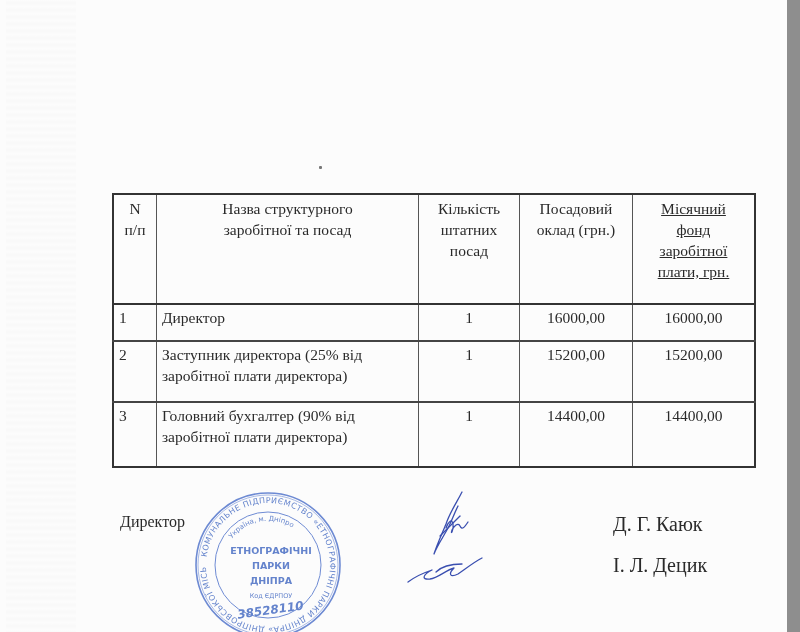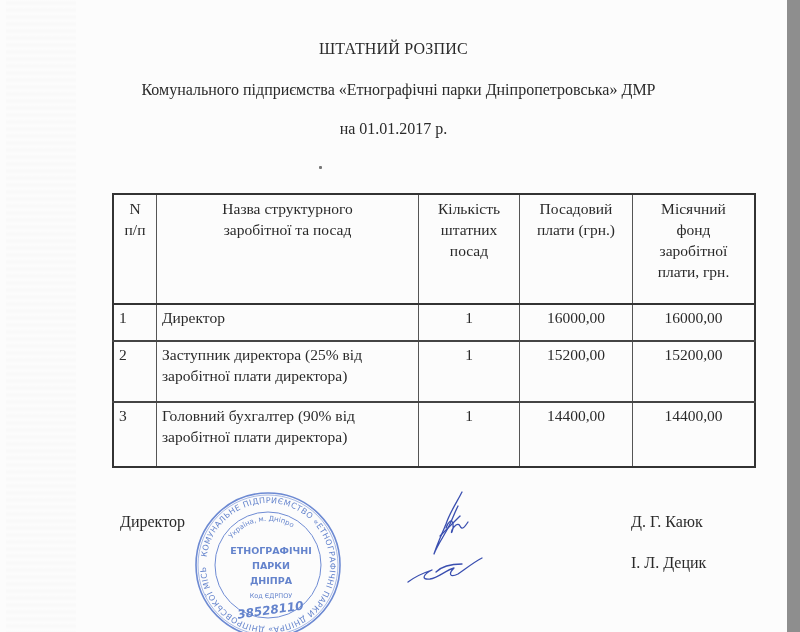--- a/index.html
+++ b/index.html
@@ -47,72 +47,69 @@
   table.staff td, table.staff th {
     border: 1px solid #555; vertical-align: top; font-weight: normal;
     padding: 2px 4px;
   }
   table.staff th { text-align: center; padding-top: 3px; }
   table.staff tr.head th { height: 103px; border-bottom: 2px solid #333; }
   .c1 { width: 34px; }
   .c2 { width: 253px; margin-left: 20px; }
   .c3 { width: 92px; }
   .c4 { width: 104px; }
-  .c5 { width: 113px; }
+  .c5 { width: 113px; text-decoration: underline; }
   table.staff td.num { text-align: left; padding-left: 5px; }
   table.staff td.ctr { text-align: center; }
   table.staff td.name { padding-left: 5px; }
   tr.r1 td { height: 31px; }
   tr.r2 td { height: 55px; }
   tr.r3 td { height: 59px; }
   tr.r1 { border-bottom: 2px solid #444; }
   tr.r2 { border-bottom: 2px solid #444; }
 
   .sig-role {
     position: absolute; font-size: 16px; left: 120px;
   }
   .sig-name {
-    position: absolute; font-size: 16px; left: 631px;
+    position: absolute; font-size: 20px; left: 613px;
   }
   .stamp {
     position: absolute; left: 193px; top: 490px; width: 150px; height: 150px;
     opacity: 0.85;
   }
   .signature { position: absolute; left: 402px; top: 484px; width: 100px; height: 105px; }
 </style>
 </head>
 <body>
 
 <div class="page">
   <div class="bleed"></div>
 
-  <div class="title">ШТАТНИЙ РОЗПИС</div>
-  <div class="subtitle">Комунального підприємства «Етнографічні парки Дніпропетровська» ДМР</div>
-  <div class="date">на 01.01.2017 р.</div>
   <div class="speck"></div>
 
   <table class="staff">
     <tbody>
         <tr class="head">
       <th class="c1">
         <div>N</div>
         <div>п/п</div>
       </th>
       <th class="c2">
         <div>Назва структурного</div>
         <div>заробітної та посад</div>
       </th>
       <th class="c3">
         <div>Кількість</div>
         <div>штатних</div>
         <div>посад</div>
       </th>
       <th class="c4">
         <div>Посадовий</div>
-        <div>плати (грн.)</div>
+        <div>оклад (грн.)</div>
       </th>
       <th class="c5">
         <div>Місячний</div>
         <div>фонд</div>
         <div>заробітної</div>
         <div>плати, грн.</div>
       </th>
     </tr>
     <tr class="r1">
       <td class="num">1</td>

